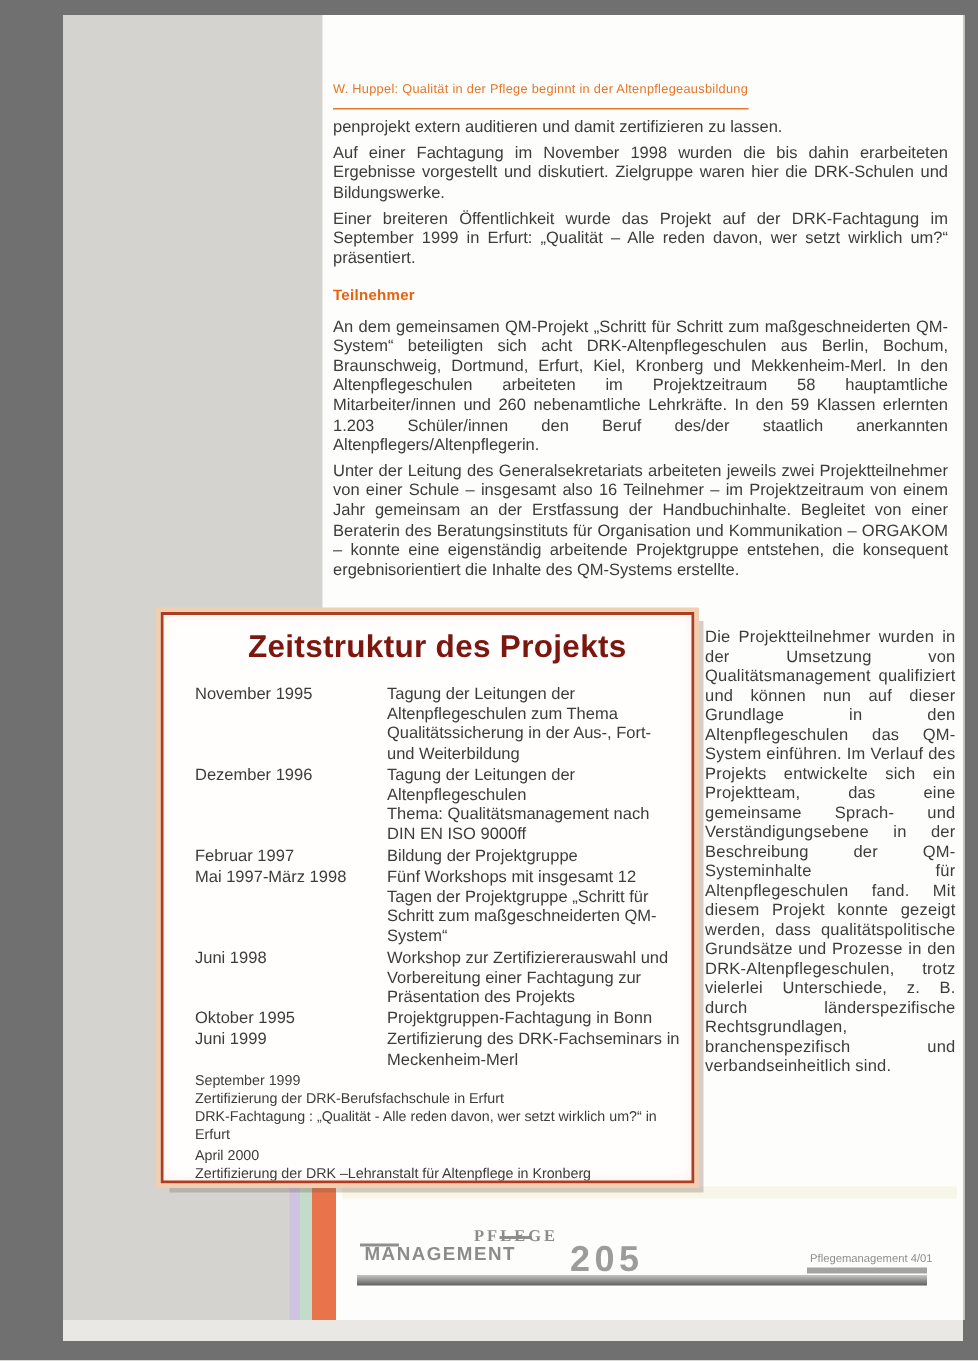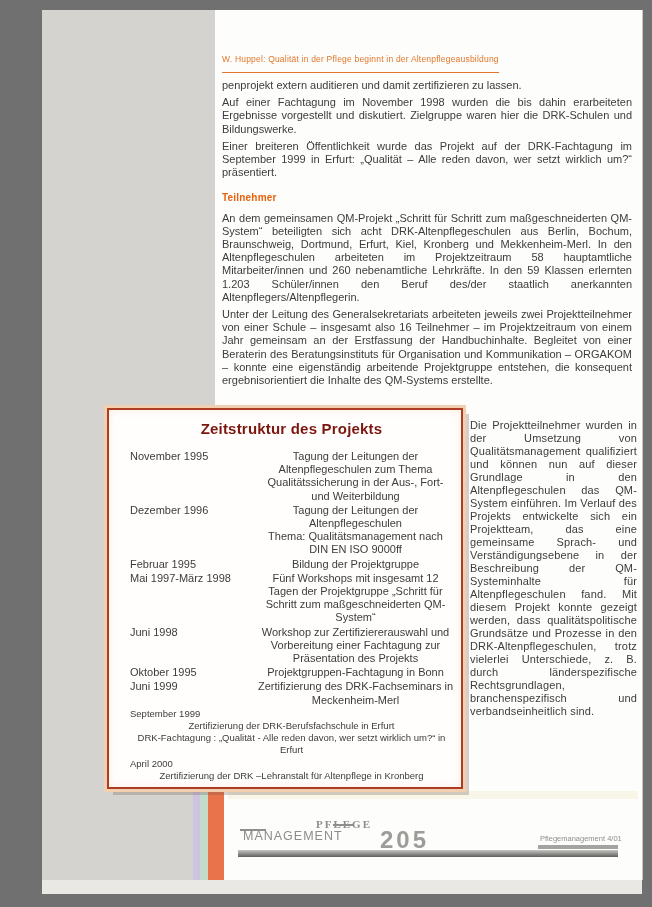--- a/index.html
+++ b/index.html
@@ -38,43 +38,43 @@
     position:absolute;left:107px;top:408px;width:356px;height:381px;
     background:#fffefd;
     border:2px solid #ad3d22;
     outline:3px solid #f3cfb2;
     box-shadow:6px 6px 0 rgba(110,85,75,.28), inset 0 0 8px rgba(244,170,140,.22);
     box-sizing:border-box;
     padding:6px 8px 6px 21px;
     overflow:hidden;
   }
   .box-title{
-    text-align:center;color:#7c1710;font-size:15px;font-weight:bold;
+    text-align:center;color:#7c1710;font-size:21px;font-weight:bold;
     letter-spacing:.2px;margin:4px 0 13px 0;
   }
   .trow{display:flex;margin-bottom:1px;font-size:11px;line-height:13.2px;}
   .trow .tdate{width:128px;flex:none;}
-  .trow .tdesc{flex:1;white-space:pre-line;text-align:center;}
+  .trow .tdesc{flex:1;white-space:pre-line;}
   .trow.small{font-size:9.5px;line-height:12.2px;flex-direction:column;}
 
   .sidebar-note{
     position:absolute;left:470px;top:419px;width:167px;
     font-size:11px;line-height:13px;text-align:justify;letter-spacing:.15px;
   }
 
   .footer-line-left{position:absolute;left:240px;top:829px;width:26px;height:2px;background:#8f8f8d;}
   .footer-line-right{position:absolute;left:333px;top:824px;width:21px;height:2px;background:#8f8f8d;}
   .logo-top{
     position:absolute;left:268px;top:818px;
     font-family:"Liberation Serif",serif;font-weight:bold;font-size:11px;
     letter-spacing:2px;color:#8c8c8a;margin-left:48px;
   }
   .logo-bottom{
     position:absolute;left:243px;top:829px;
-    font-weight:normal;font-size:12.5px;letter-spacing:1px;color:#8c8c8a;
+    font-weight:bold;font-size:12.5px;letter-spacing:1px;color:#8c8c8a;
   }
   .footer-rule{
     position:absolute;left:238px;top:850px;width:380px;height:7px;
     background:linear-gradient(#c6c6c3,#5f5f5d);
   }
   .page-number{
     position:absolute;left:380px;top:826px;
     font-size:24px;font-weight:bold;letter-spacing:3px;color:#9c9c99;
   }
   .issue-label{position:absolute;left:540px;top:834px;font-size:7.5px;color:#8e8e8b;}
@@ -109,21 +109,21 @@
     <div class="trow">
       <div class="tdate">November 1995</div>
       <div class="tdesc">Tagung der Leitungen der Altenpflegeschulen zum Thema Qualitätssicherung in der Aus-, Fort- und Weiterbildung</div>
     </div>
     <div class="trow">
       <div class="tdate">Dezember 1996</div>
       <div class="tdesc">Tagung der Leitungen der Altenpflegeschulen
 Thema: Qualitätsmanagement nach DIN EN ISO 9000ff</div>
     </div>
     <div class="trow">
-      <div class="tdate">Februar 1995</div>
+      <div class="tdate">Februar 1997</div>
       <div class="tdesc">Bildung der Projektgruppe</div>
     </div>
     <div class="trow">
       <div class="tdate">Mai 1997-März 1998</div>
       <div class="tdesc">Fünf Workshops mit insgesamt 12 Tagen der Projektgruppe „Schritt für Schritt zum maßgeschneiderten QM-System“</div>
     </div>
     <div class="trow">
       <div class="tdate">Juni 1998</div>
       <div class="tdesc">Workshop zur Zertifiziererauswahl und Vorbereitung einer Fachtagung zur Präsentation des Projekts</div>
     </div>

